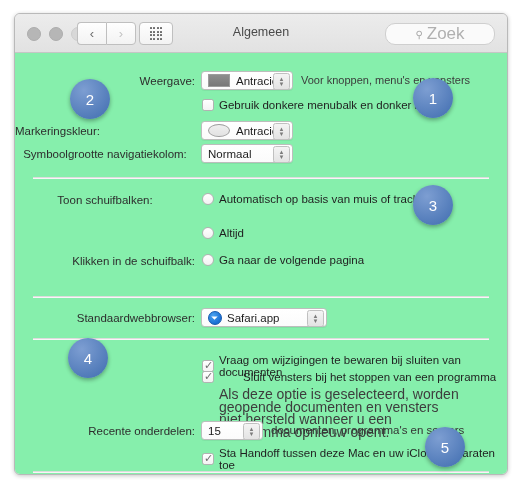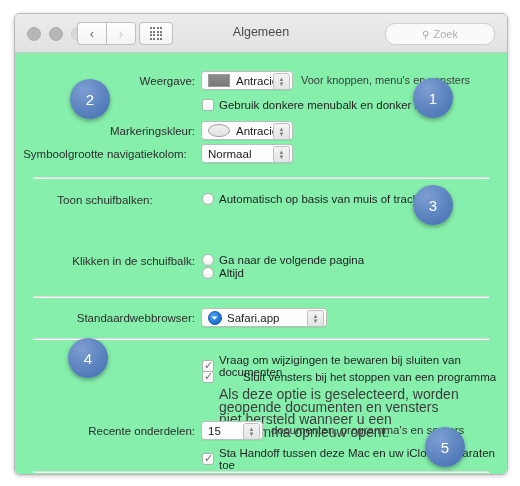--- a/index.html
+++ b/index.html
@@ -80,21 +80,21 @@
   .searchfield {
     position: absolute; top: 9px; right: 12px;
     width: 108px; height: 20px;
     background: #fafafa;
     border: 1px solid #cfcfcf;
     border-radius: 10px;
     display: flex; align-items: center; justify-content: center;
     gap: 4px;
   }
   .searchfield .sicon { color: #a6a6a6; font-size: 10px; }
-  .searchfield .sph { color: #b0b0b0; font-size: 11px; }
+  .searchfield .sph { color: #b0b0b0; font-size: 17px; }
 
   .cursor {
     position: absolute; left: 150px; top: 32px;
     width: 0; height: 0;
     z-index: 40;
   }
 
   
   .content {
     position: relative;
@@ -262,21 +262,21 @@
         <span>Antraciet</span>
         <span class="steppers">▲<br>▼</span>
       </div>
       <div class="hint" style="position:absolute; left:286px; top:21px;">Voor knoppen, menu's en vensters</div>
 
       <div class="checkbox" style="position:absolute; left:187px; top:46px;">
         <span class="cbox"></span>
         <span class="opt-label">Gebruik donkere menubalk en donker Dock</span>
       </div>
 
-      <div class="row" style="left:0; top:72px; width:180px; justify-content:flex-end;">
+      <div class="row" style="left:0; top:72px; width:180px; ">
         <span class="lbl">Markeringskleur:</span>
       </div>
       <div class="popup" style="position:absolute; left:186px; top:68px; width:92px;">
         <span class="swatch light"></span>
         <span>Antraciet</span>
         <span class="steppers">▲<br>▼</span>
       </div>
 
       <div class="row" style="left:0; top:95px; width:180px; justify-content:center;">
         <span class="lbl">Symboolgrootte navigatiekolom:</span>
@@ -288,21 +288,21 @@
 
       <div class="divider" style="top:124px;"></div>
 
       <div class="row" style="left:0; top:141px; width:180px; justify-content:center;">
         <span class="lbl">Toon schuifbalken:</span>
       </div>
       <div class="radio" style="position:absolute; left:187px; top:140px;">
         <span class="rdot"></span>
         <span class="opt-label">Automatisch op basis van muis of trackpad</span>
       </div>
-      <div class="radio" style="position:absolute; left:187px; top:174px;margin-top:40px;">
+      <div class="radio" style="position:absolute; left:187px; top:174px;">
         <span class="rdot"></span>
         <span class="opt-label">Altijd</span>
       </div>
 
       <div class="row" style="left:0; top:202px; width:180px; justify-content:flex-end;">
         <span class="lbl">Klikken in de schuifbalk:</span>
       </div>
       <div class="radio" style="position:absolute; left:187px; top:201px;align-items:flex-end;">
         <span class="rdot"></span>
         <span class="opt-label">Ga naar de volgende pagina</span>

